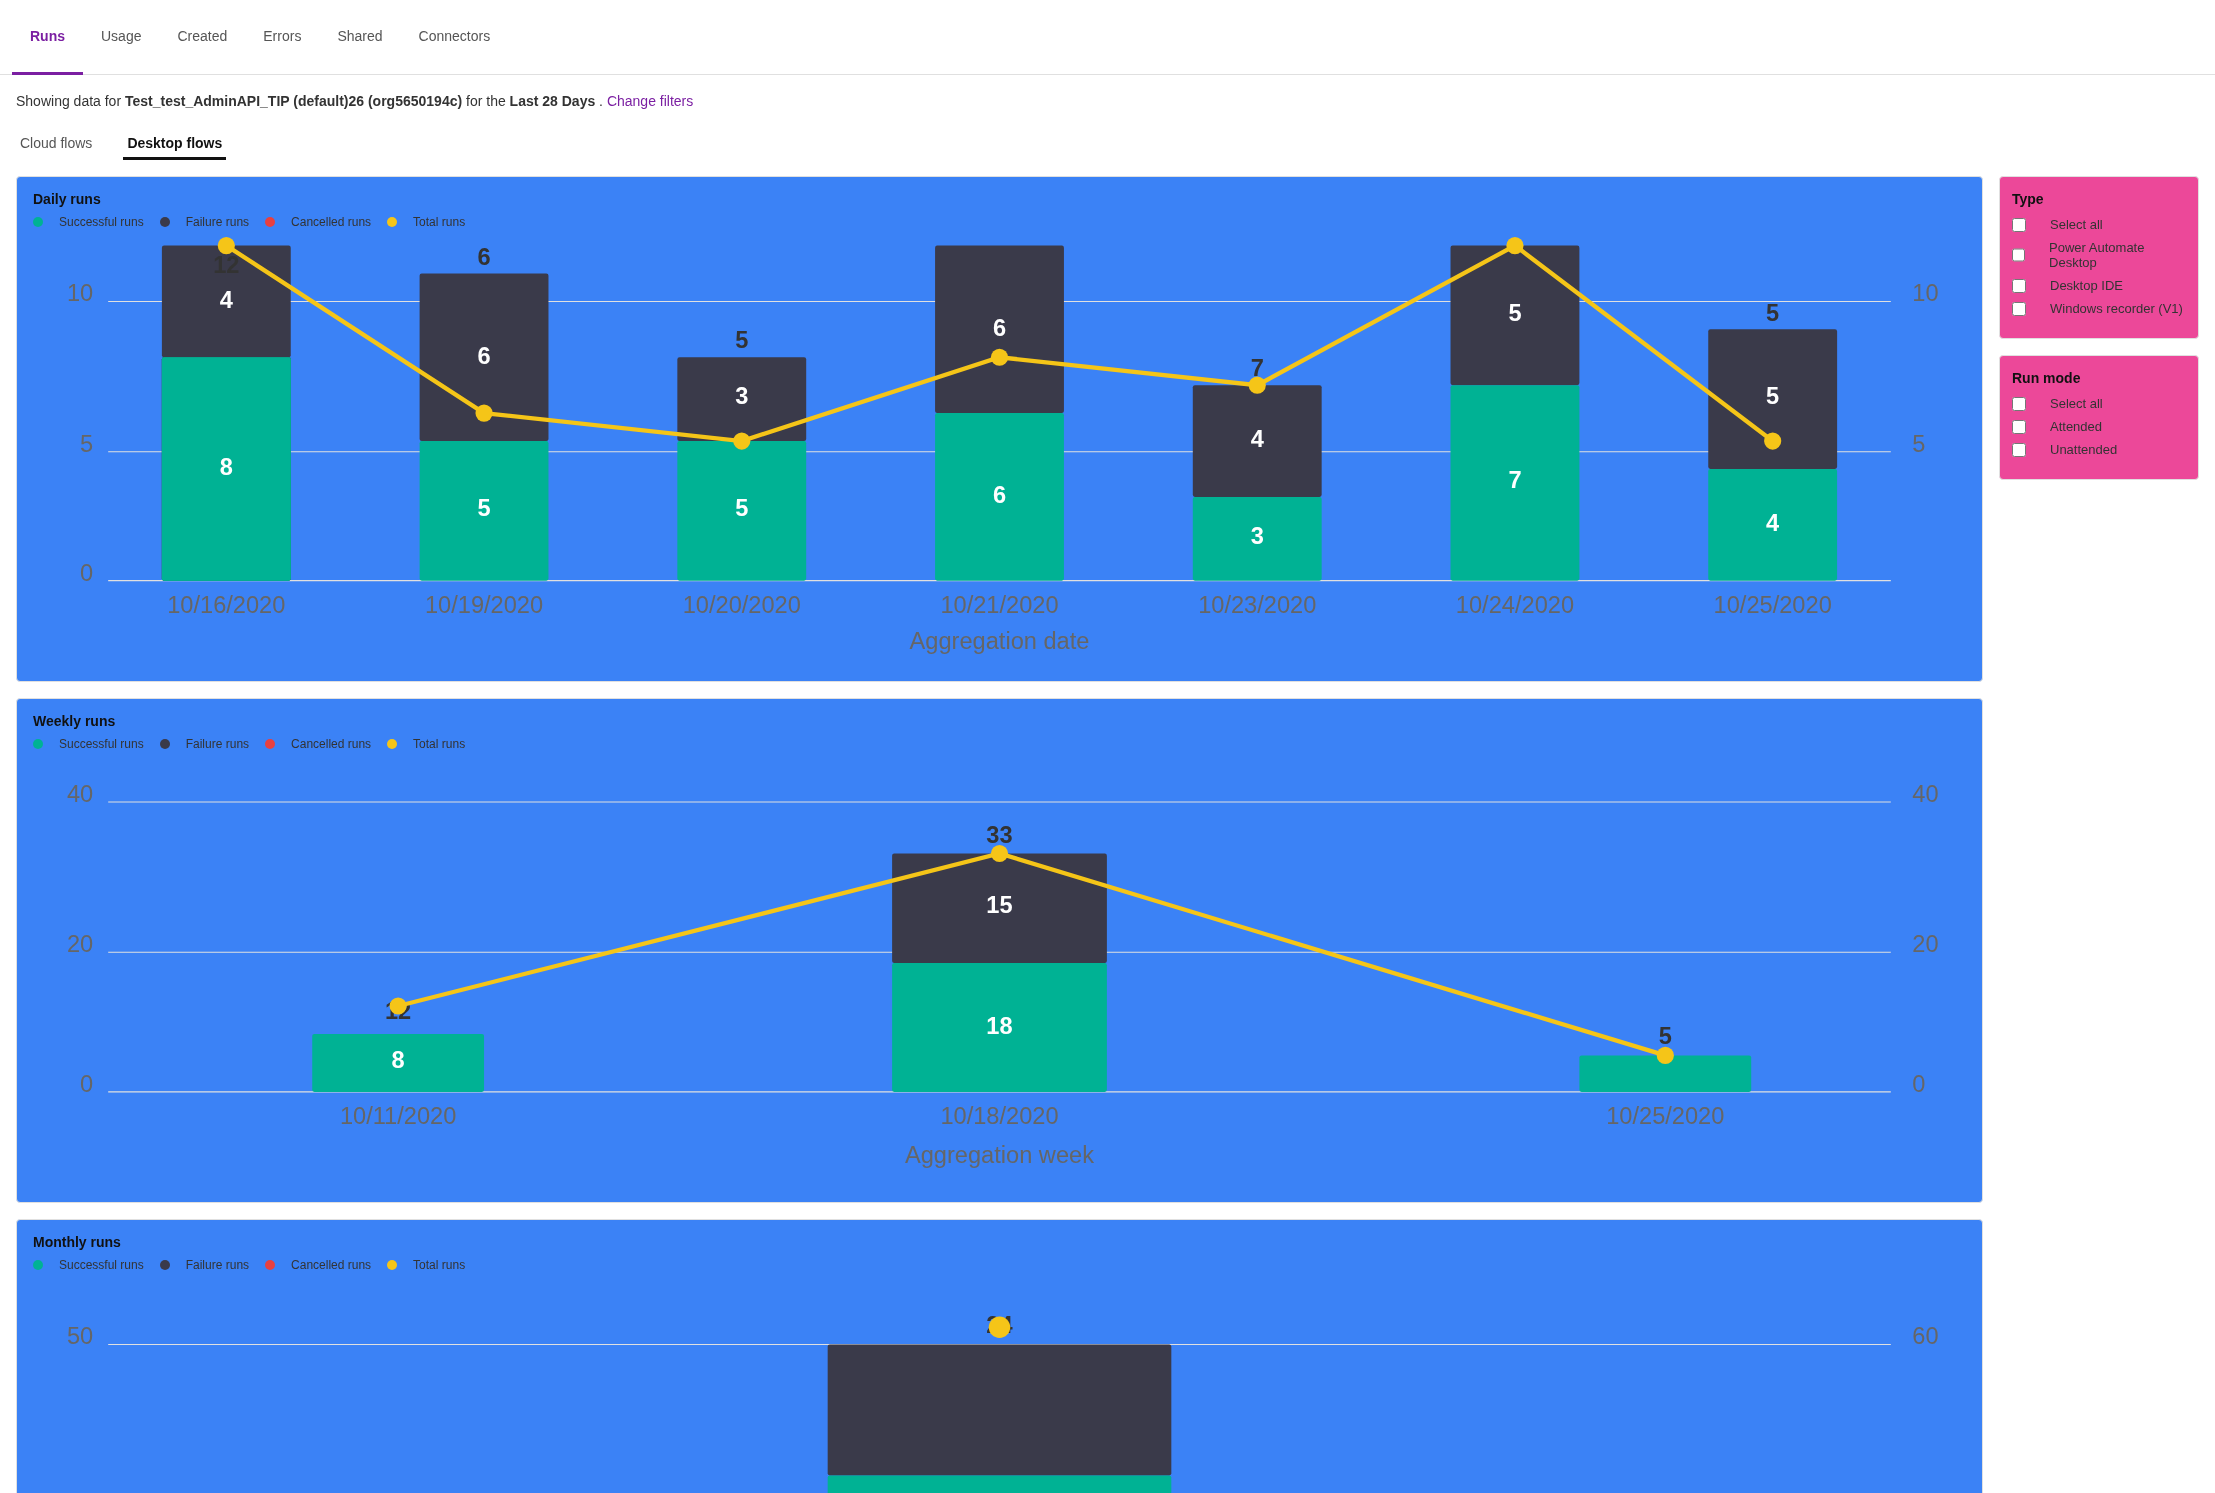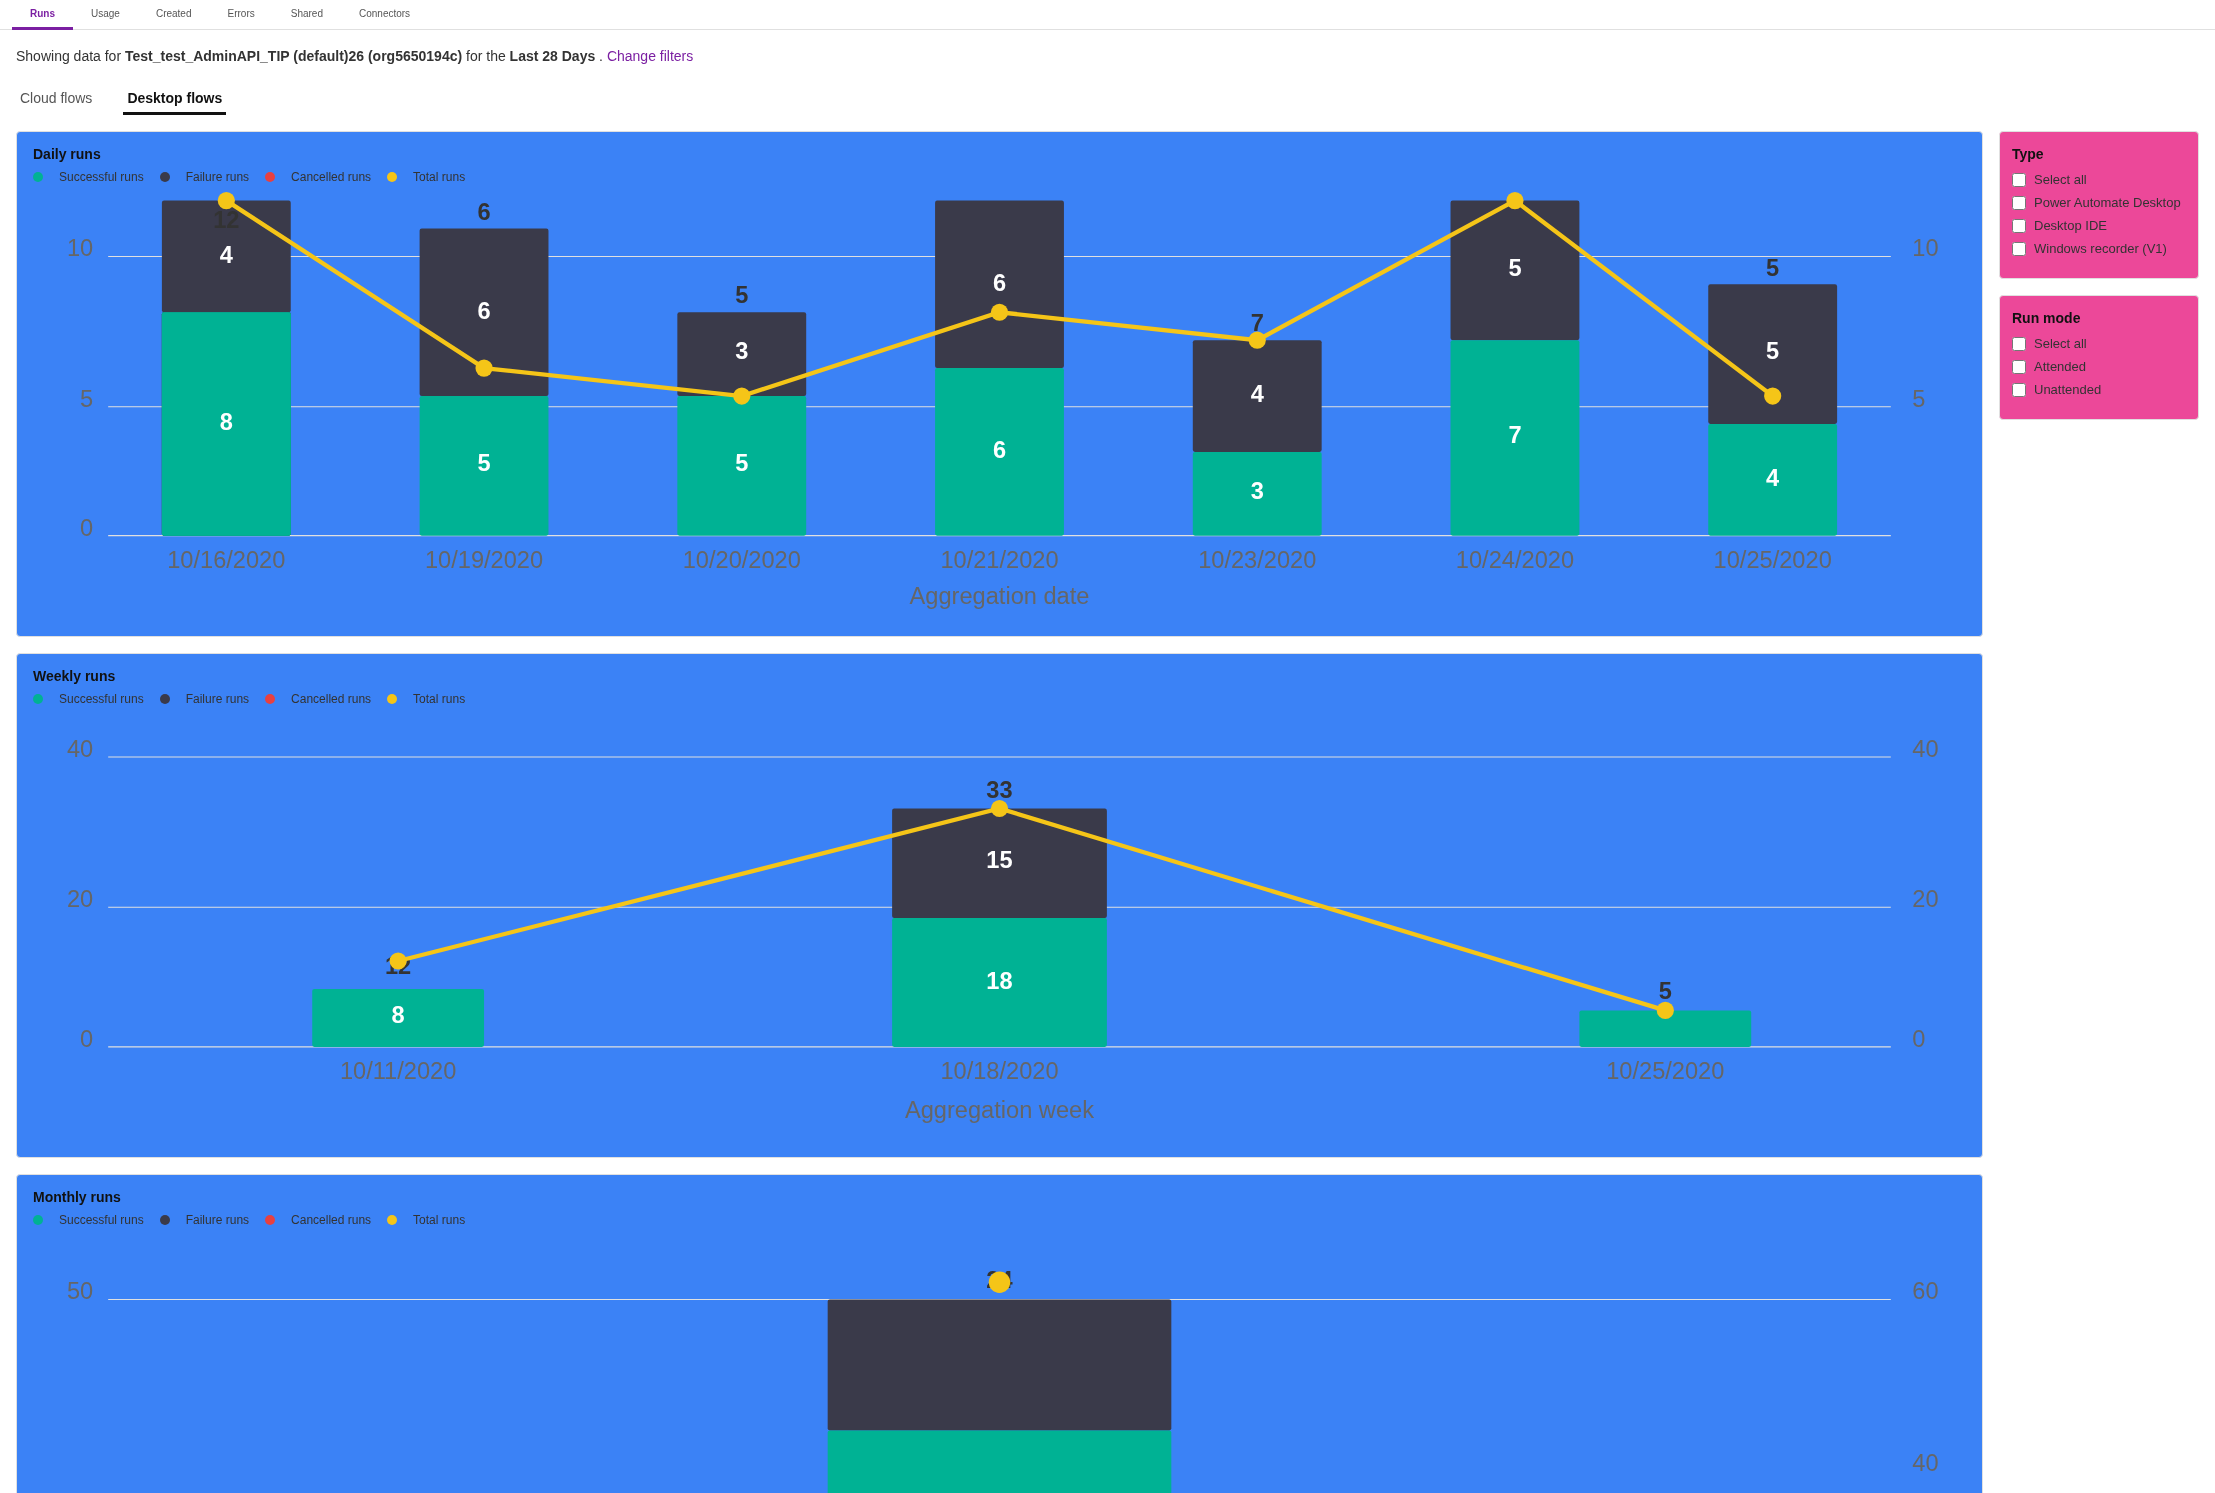--- a/index.html
+++ b/index.html
@@ -5,23 +5,23 @@
     * { box-sizing: border-box; margin: 0; padding: 0; }
     body { font-family: 'Segoe UI', sans-serif; font-size: 14px; color: #333; background: #fff; }
 
     
     .nav-tabs {
       display: flex;
       border-bottom: 1px solid #e0e0e0;
       padding: 0 12px;
     }
     .nav-tab {
-      padding: 8px 18px;
+      padding: 28px 18px;
       cursor: pointer;
-      font-size: 10px;
+      font-size: 14px;
       color: #555;
       border-bottom: 3px solid transparent;
       margin-bottom: -1px;
     }
     .nav-tab.active {
       color: #7b1fa2;
       border-bottom: 3px solid #7b1fa2;
       font-weight: 600;
     }
 
@@ -125,21 +125,21 @@
     }
     .sidebar-panel-title {
       font-size: 14px;
       font-weight: 600;
       margin-bottom: 10px;
       color: #111;
     }
     .checkbox-item {
       display: flex;
       align-items: center;
-      gap: 8px;
+      gap: 24px;
       margin-bottom: 8px;
       font-size: 13px;
       cursor: pointer;
     }
     .checkbox-item input[type="checkbox"] {
       width: 14px;
       height: 14px;
       cursor: pointer;
     }
 

